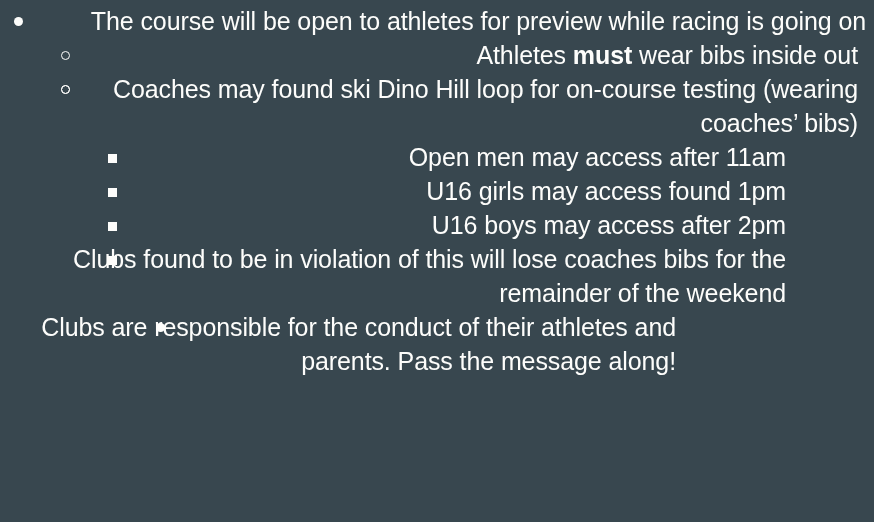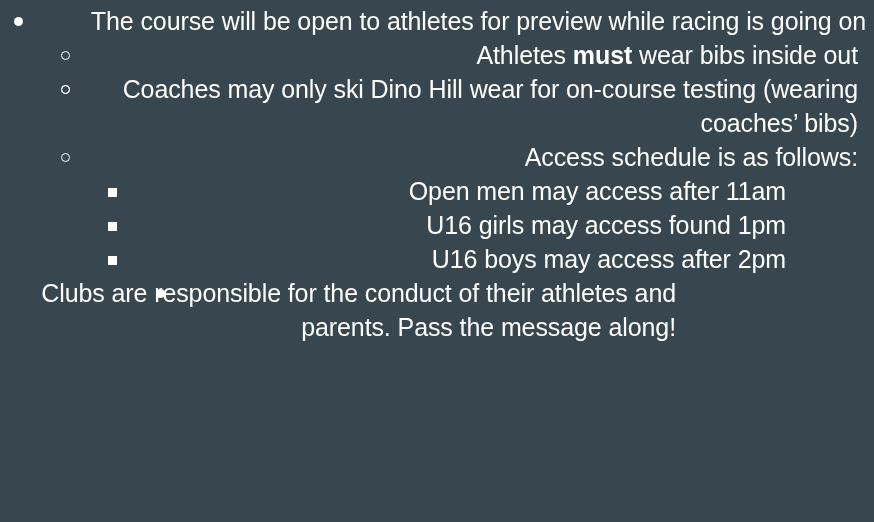--- a/index.html
+++ b/index.html
@@ -116,44 +116,44 @@
       <span class="marker circle"></span>
       <span class="item-text w-2"><span>Athletes </span><span class="bold">must</span><span> wear bibs inside out</span></span>
     </li>
 
     <li class="bullet-item lvl-2">
       <span class="marker circle"></span>
     </li>
 
     <li class="bullet-item lvl-2">
       <span class="marker circle"></span>
-      <span class="item-text w-2">Coaches may only ski Dino Hill wear for on-course testing (wearing coaches’ bibs)</span>
+      <span class="item-text w-2">Coaches may found ski Dino Hill loop for on-course testing (wearing coaches’ bibs)</span>
     </li>
 
-    <li class="bullet-item lvl-2">
-      <span class="marker circle"></span>
-      <span class="item-text w-2">Access schedule is as follows:</span>
-    </li>
 
     <li class="bullet-item lvl-3">
       <span class="marker square"></span>
       <span class="item-text w-3">Open men may access after 11am</span>
     </li>
 
     <li class="bullet-item lvl-3">
       <span class="marker square"></span>
       <span class="item-text w-3">U16 girls may access found 1pm</span>
     </li>
 
     <li class="bullet-item lvl-3">
       <span class="marker square"></span>
       <span class="item-text w-3">U16 boys may access after 2pm</span>
     </li>
 
 
+    <li class="bullet-item lvl-3">
+      <span class="marker square"></span>
+      <span class="item-text w-3">Clubs found to be in violation of this will lose coaches bibs for the remainder of the weekend</span>
+    </li>
 
     <li class="bullet-item lvl-4">
       <span class="marker disc"></span>
       <span class="item-text w-4">Clubs are responsible for the conduct of their athletes and parents. Pass the message along!</span>
     </li>
 
   </ul>
 </div>
 
 </body></html>

